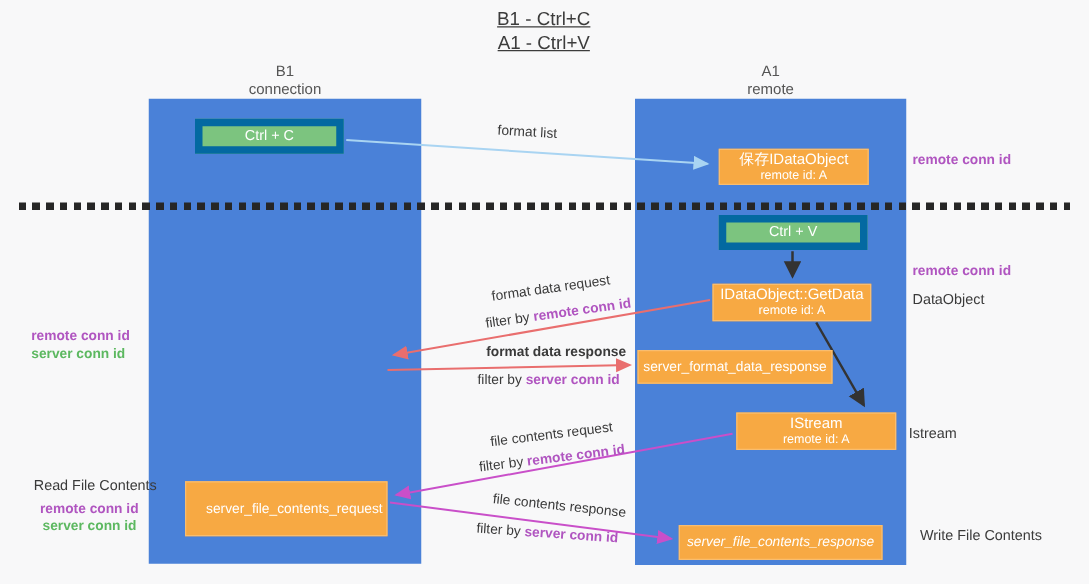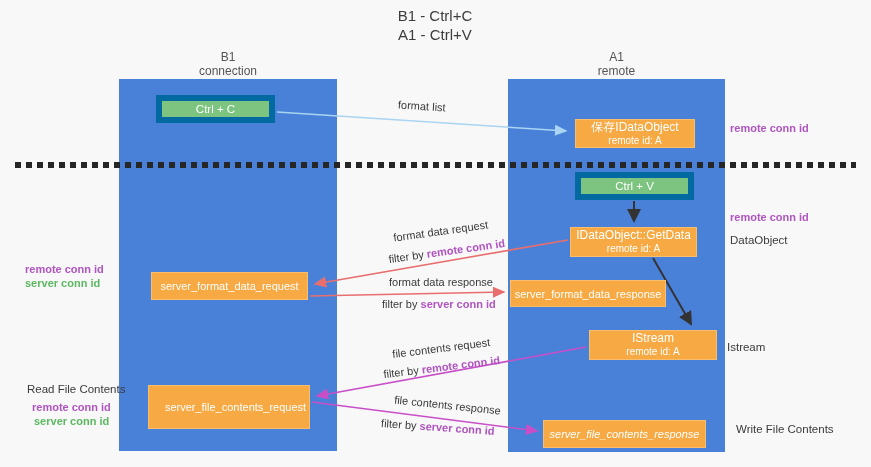--- a/index.html
+++ b/index.html
@@ -14,20 +14,21 @@
     background: #f8f8f9;
     overflow: hidden;
   }
   .abs { position: absolute; }
   .title-block {
     left: 310px; top: 6px; width: 250px;
     text-align: center;
     font-size: 15px;
     color: #3c3c3c;
     line-height: 19px;
+    text-decoration: underline;
   }
   .col-header {
     text-align: center;
     font-size: 12px;
     color: #555;
     line-height: 14px;
   }
   .column {
     background: #4a81d8;
   }
@@ -135,23 +136,20 @@
   </div>
 
   <div class="abs node orange" style="left:575px; top:119px; width:120px; height:29px;">
     <span class="l1small">保存IDataObject</span>
     <span class="l2">remote id: A</span>
   </div>
   <div class="abs node orange" style="left:570px; top:227px; width:127px; height:30px;">
     <span class="l1small">IDataObject::GetData</span>
     <span class="l2">remote id: A</span>
   </div>
-  <div class="abs node orange" style="left:151px; top:272px; width:157px; height:28px;">
-    <span>server_format_data_request</span>
-  </div>
   <div class="abs node orange" style="left:510px; top:280px; width:156px; height:27px;">
     <span>server_format_data_response</span>
   </div>
   <div class="abs node orange" style="left:589px; top:330px; width:128px; height:30px;">
     <span class="l1small">IStream</span>
     <span class="l2">remote id: A</span>
   </div>
   <div class="abs node orange" style="left:148px; top:385px; width:162px; height:44px;padding-left:13px;">
     <span>server_file_contents_request</span>
   </div>
@@ -159,21 +157,21 @@
     <span>server_file_contents_response</span>
   </div>
 
   <div class="abs arrow-label rot-p3" style="left:398px; top:100px;">format list</div>
 
   <div class="abs arrow-label rot-m8" style="left:393px; top:225px;">format data request</div>
   <div class="abs arrow-label rot-m8" style="left:388px; top:245px;">
     <span>filter by </span><span class="purple">remote conn id</span>
   </div>
 
-  <div class="abs arrow-label" style="left:389px; top:276px;">format data response</div>
+  <div class="abs arrow-label" style="left:389px; top:276px;font-weight:bold;">format data response</div>
   <div class="abs arrow-label" style="left:382px; top:298px;">
     <span>filter by </span><span class="purple">server conn id</span>
   </div>
 
   <div class="abs arrow-label rot-m7" style="left:392px; top:342px;">file contents request</div>
   <div class="abs arrow-label rot-m7" style="left:383px; top:361px;">
     <span>filter by </span><span class="purple">remote conn id</span>
   </div>
 
   <div class="abs arrow-label rot-p6" style="left:394px; top:399px;">file contents response</div>

